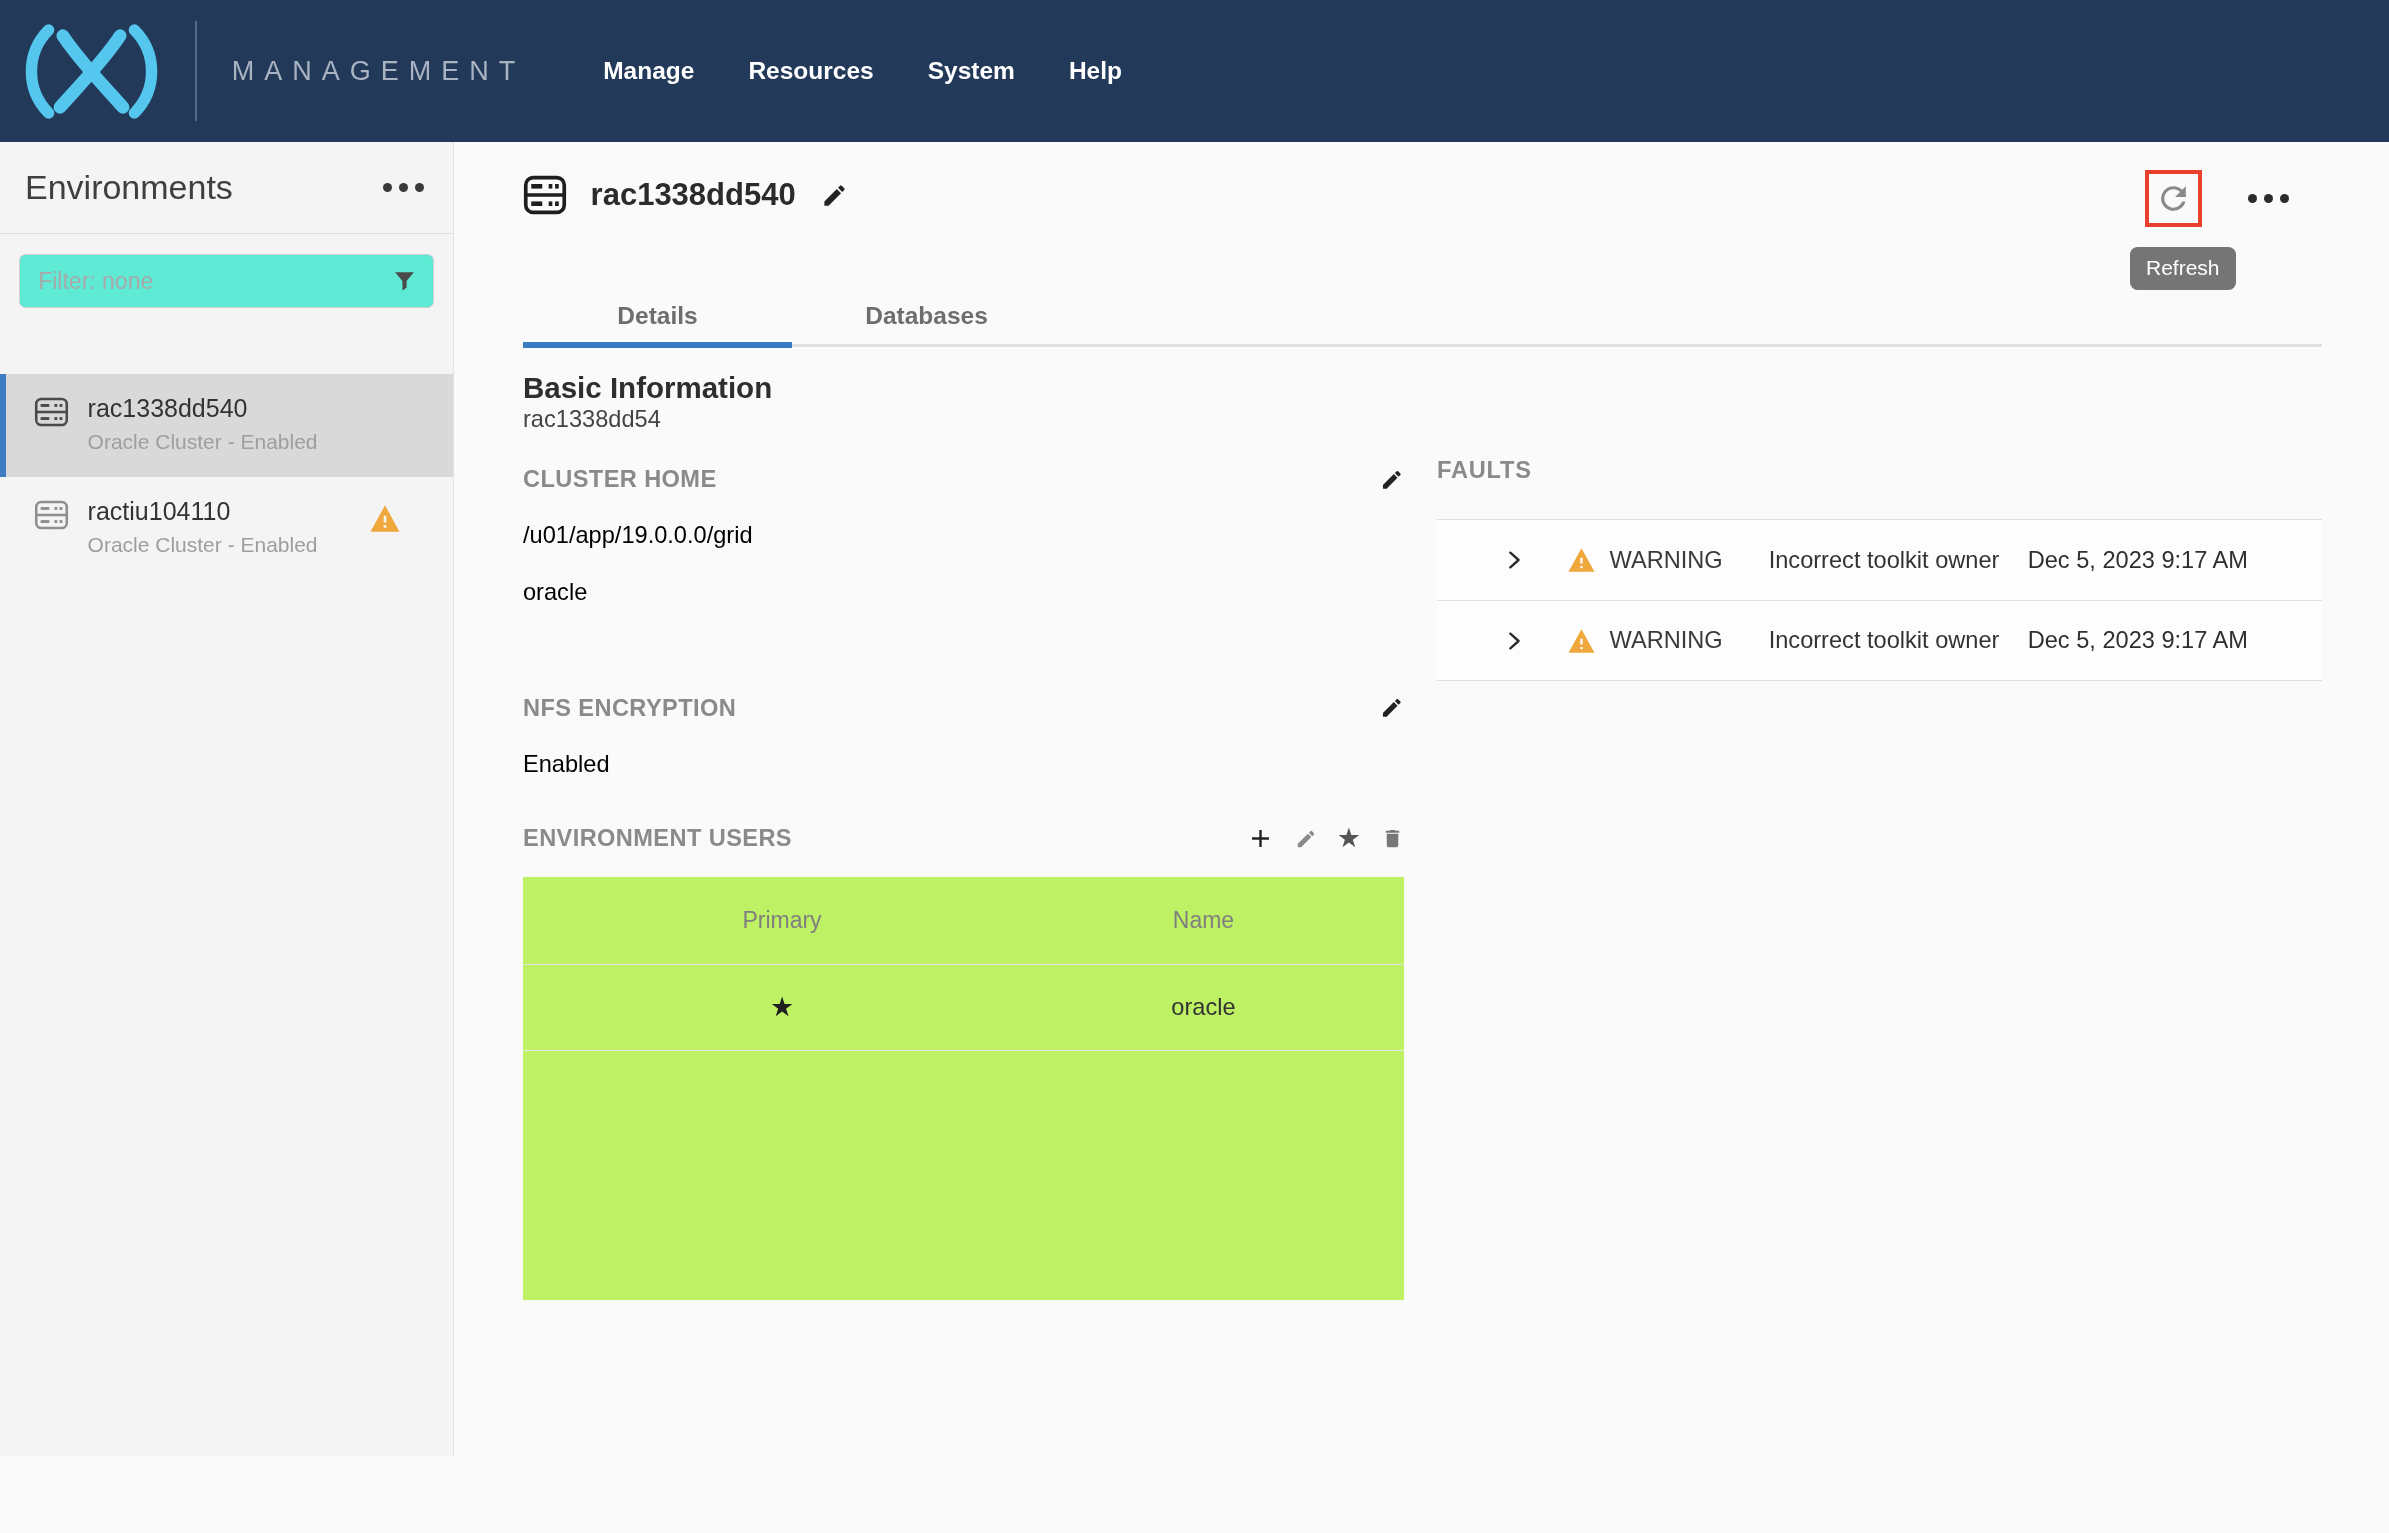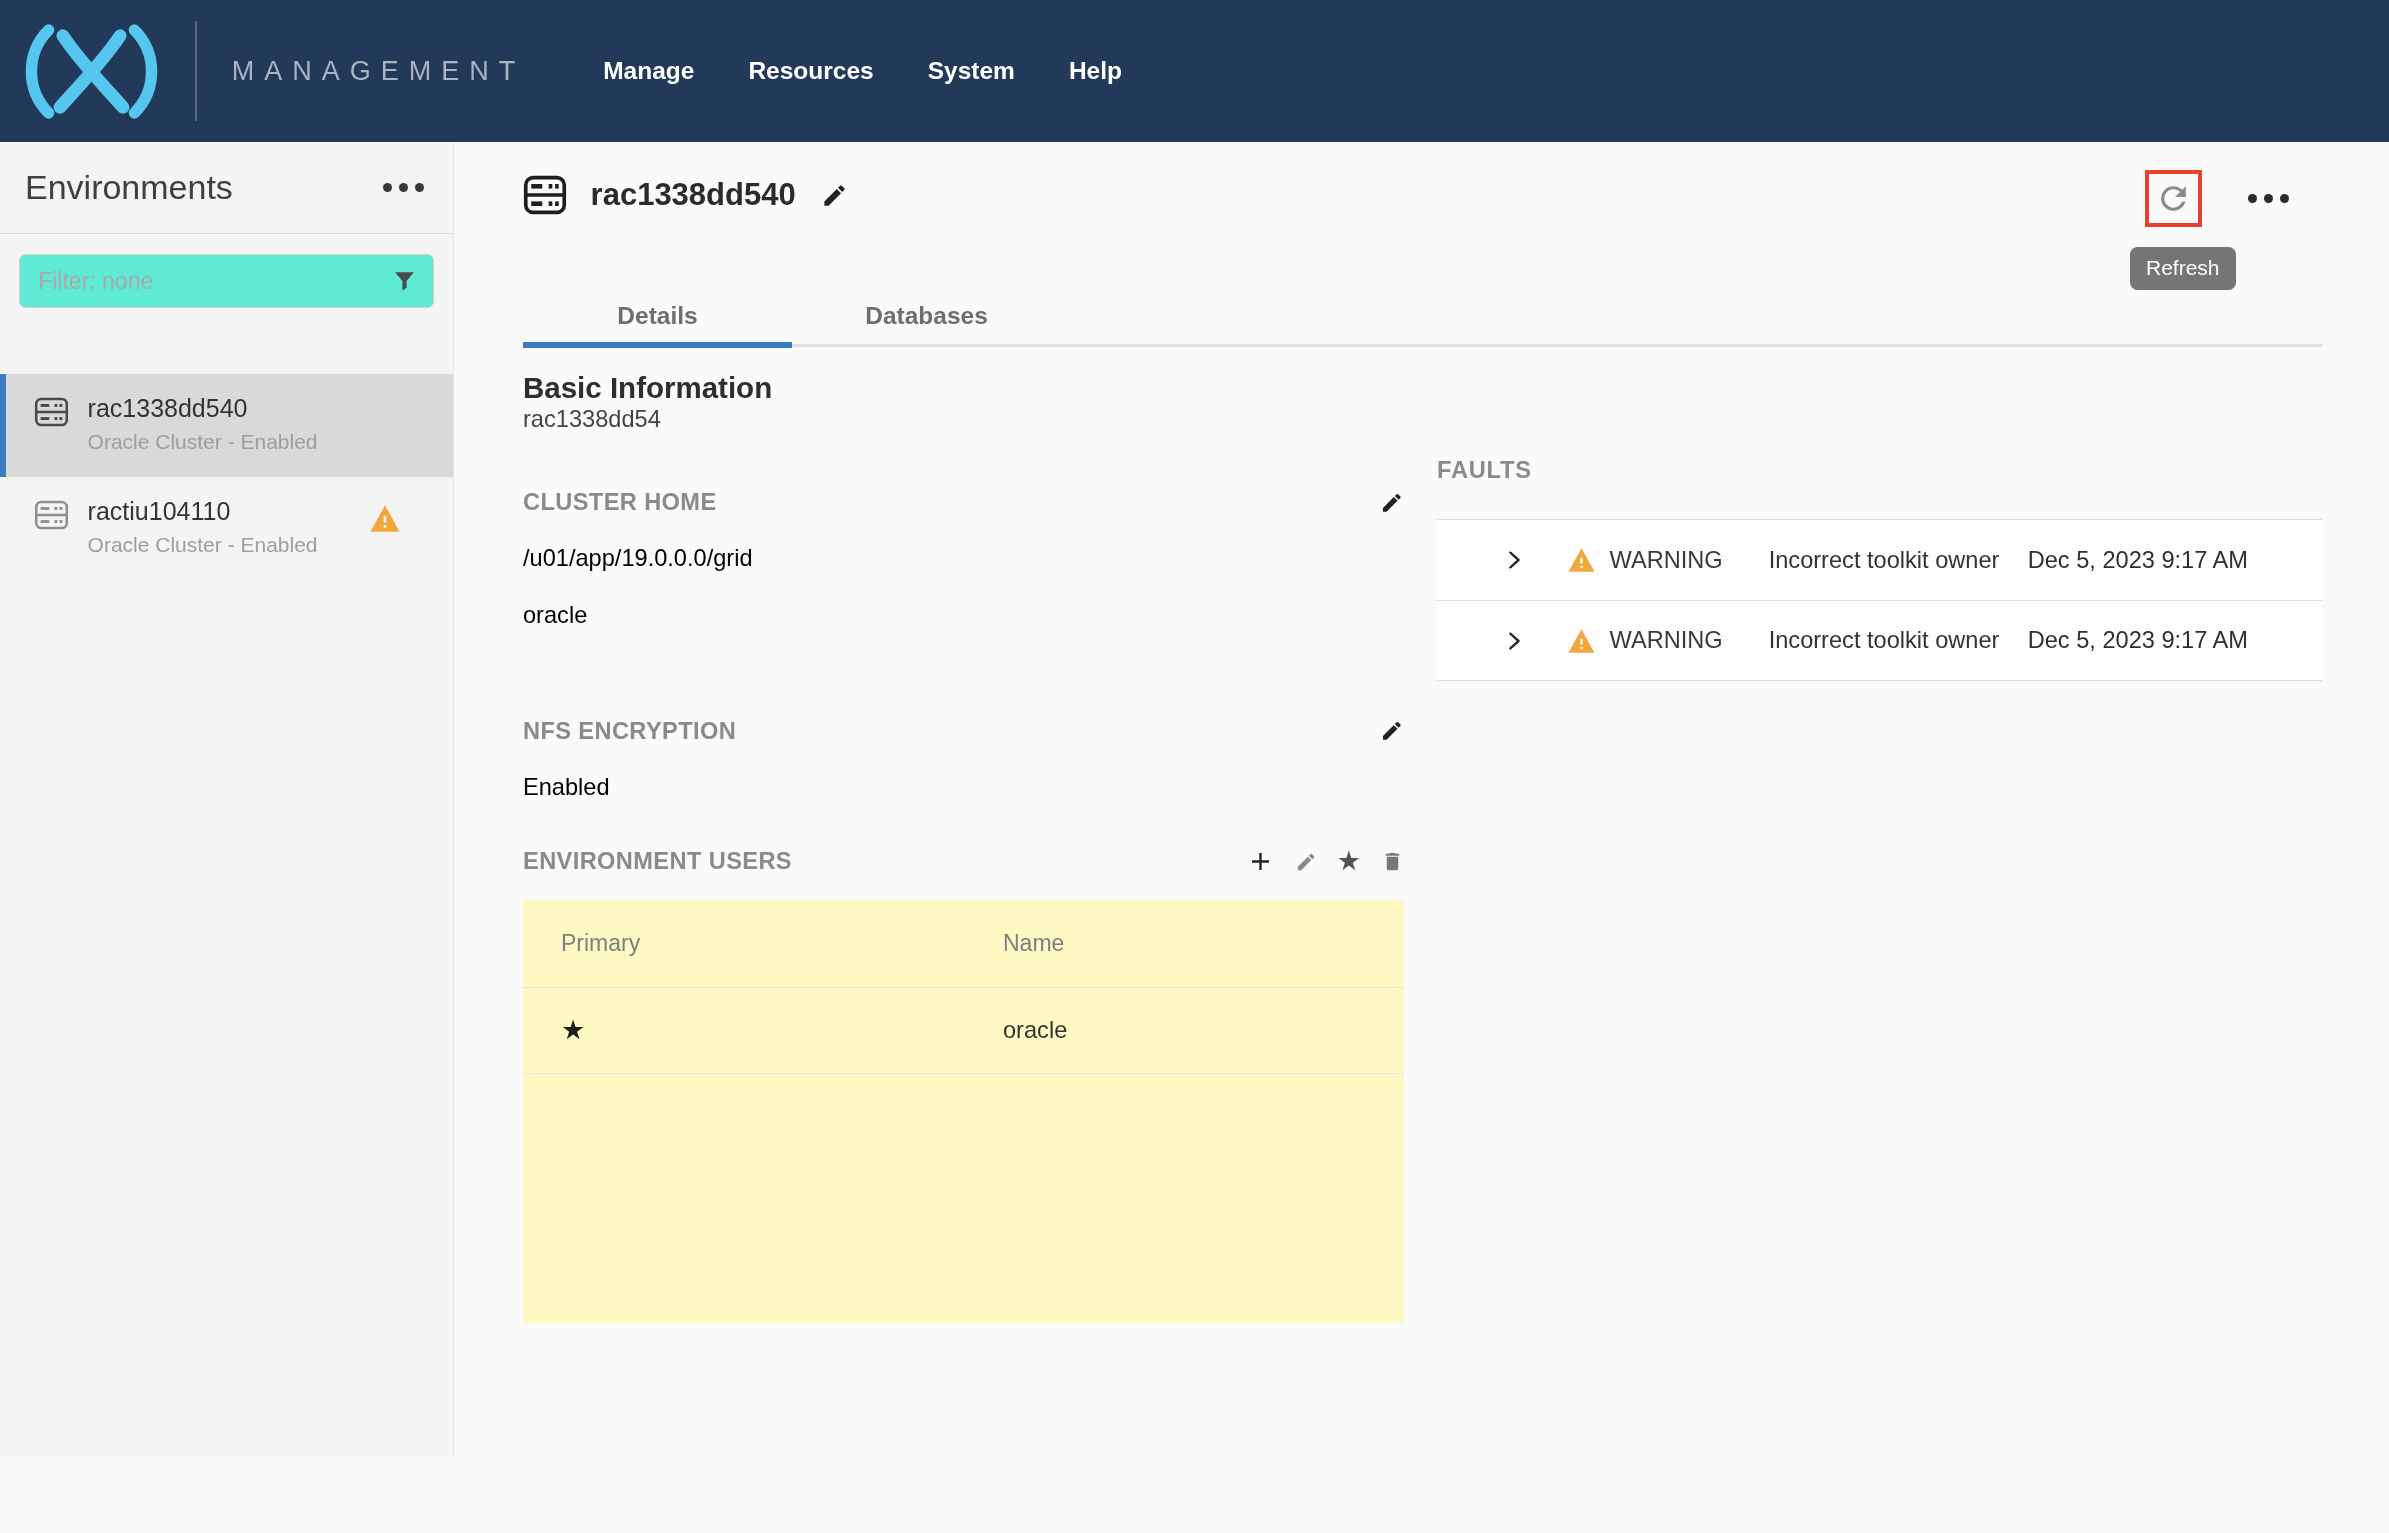--- a/index.html
+++ b/index.html
@@ -57,32 +57,32 @@
   .right-col { flex:1; }
 
   .h2 { font-size:29.5px; font-weight:bold; color:#2E2E2E; line-height:34px; }
   .field-label { font-size:23.6px; font-weight:bold; color:#333333; line-height:27px; margin-top:29.5px; }
   .field-value { font-size:23.6px; color:#444444; line-height:27px; margin-top:1px; }
   .section-row { display:flex; align-items:center; justify-content:space-between; }
   .section-label { font-size:23.6px; font-weight:bold; color:#8A8A8A; letter-spacing:0.4px; line-height:27px; }
   .pencil { width:23.6px; height:23.6px; color:#222222; cursor:pointer; }
   .sec-value { font-size:23.6px; color:#000000; line-height:27px; }
 
-  .mt-home { margin-top:56px; } .mt-home-val { margin-top:29px; }
+  .mt-home { margin-top:33px; } .mt-home-val { margin-top:29px; }
   .mt-user { margin-top:89px; } .mt-user-val { margin-top:29.5px; }
   .mt-nfs { margin-top:89px; } .mt-nfs-val { margin-top:29.5px; }
   .mt-envu { margin-top:46px; }
 
   .envu-actions { display:flex; align-items:center; gap:20px; }
   .icon-plus { width:29px; height:29px; color:#222222; cursor:pointer; }
   .icon-pencil-gray { width:22px; height:22px; color:#8A8A8A; cursor:pointer; }
   .icon-star { font-size:27px; color:#555555; line-height:25px; cursor:pointer; }
   .icon-trash { width:23px; height:23px; color:#777777; cursor:pointer; }
 
-  .users-card { margin-top:23.6px; width:881px; height:423px; background:#fef9c3; }
+  .users-card { margin-top:23.6px; width:881px; height:423px; background:#bef264;text-align:center; }
   .users-header { height:88px; display:grid; grid-template-columns:442px 1fr; align-items:center; padding-left:38px; border-bottom:1.7px solid #E2E2E2; }
   .users-col { font-size:23px; color:#7F7F7F; }
   .users-row { height:86px; display:grid; grid-template-columns:442px 1fr; align-items:center; padding-left:38px; border-bottom:1.7px solid #E8E8E8; cursor:pointer; }
   .row-star { font-size:27px; color:#1E1E1E; }
   .row-name { font-size:23.6px; color:#333333; }
 
   .faults-title { margin-top:86px; font-size:23.6px; font-weight:bold; color:#8A8A8A; letter-spacing:0.8px; }
   .faults-table { margin-top:35px; }
   .fault-row { height:81px; background:#FDFDFD; border-top:1.7px solid #DFDFDF; display:flex; align-items:center; padding:0 74px 0 66px; cursor:pointer; }
   .fault-row:last-child { border-bottom:1.7px solid #DFDFDF; }

